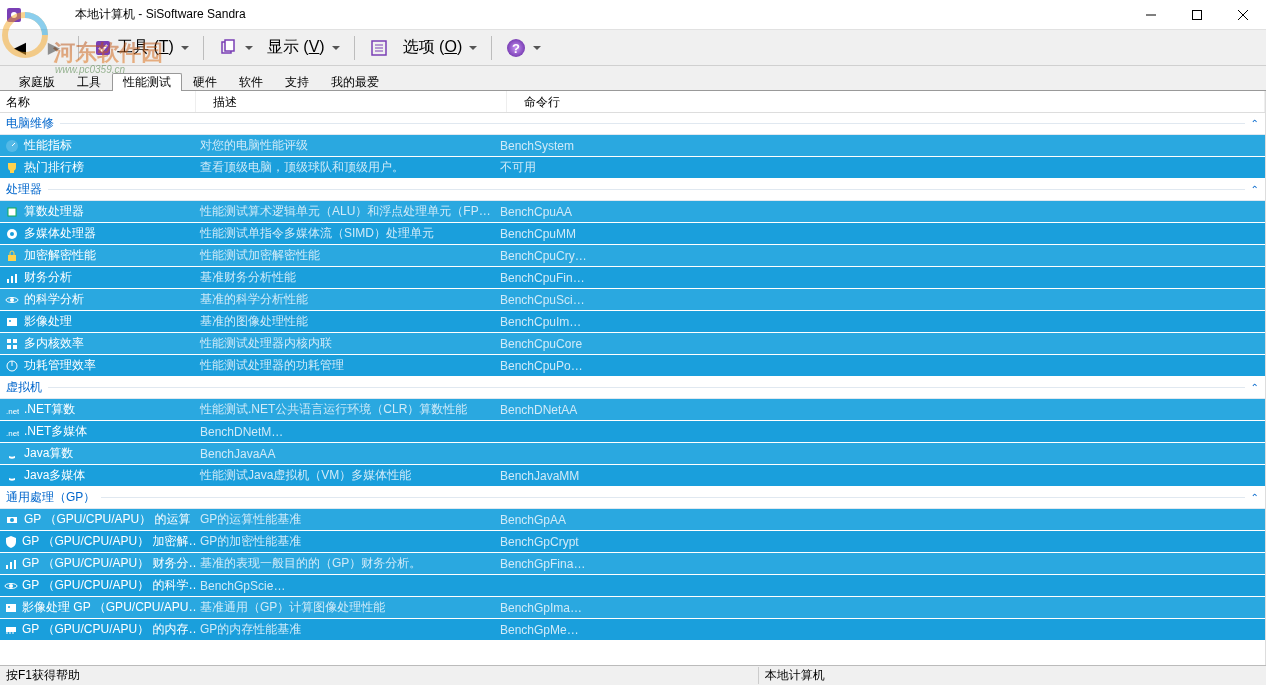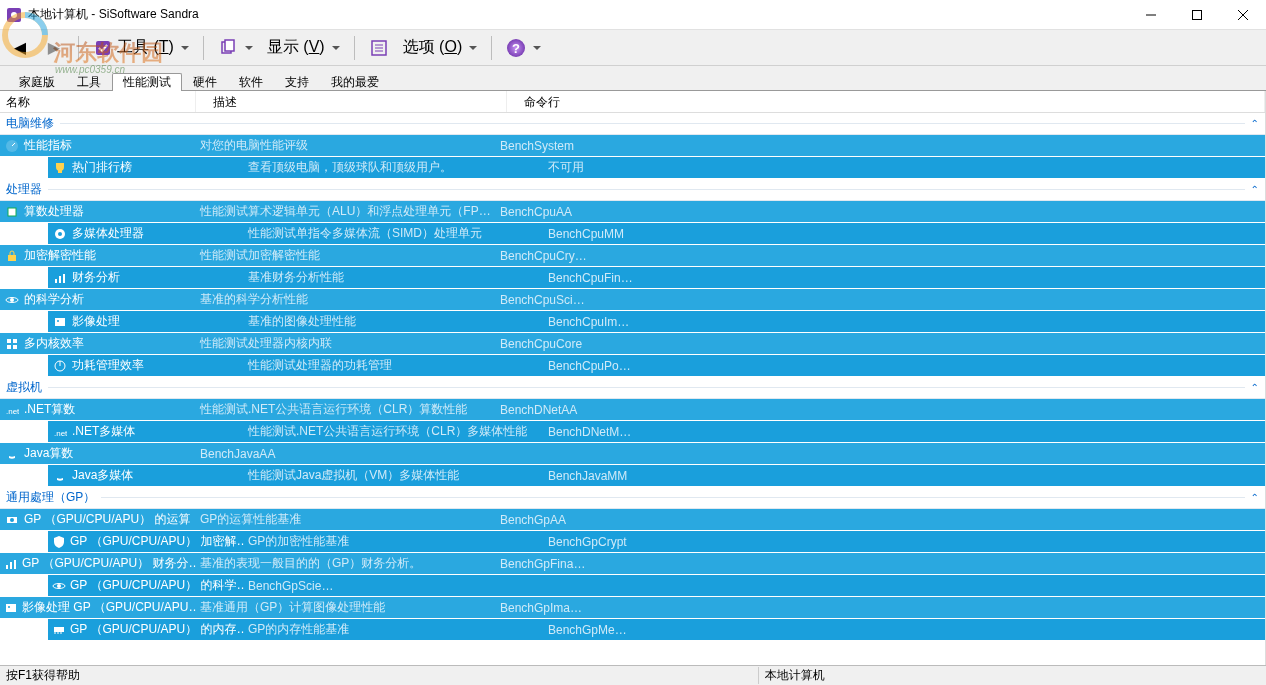--- a/index.html
+++ b/index.html
@@ -1,18 +1,18 @@
 <!DOCTYPE html>
 <html><head>
 <meta charset="utf-8">
 <style>
   * { box-sizing: border-box; margin: 0; padding: 0; }
   body { font-family: "Microsoft YaHei", Tahoma, sans-serif; font-size: 12px; background: #fff; color: #000; overflow: hidden; width: 1266px; height: 685px; }
   
-  .titlebar { height: 30px; background: #fff; display: flex; align-items: center; border-bottom: 1px solid #e1e1e1; }
+  .titlebar { height: 30px; background: #fff; display: flex; align-items: center; border-bottom: 1px solid #e1e1e1; gap: 47px; }
   .titlebar .app-icon { width: 16px; height: 16px; margin: 0 6px; display:flex; align-items:center; justify-content:center; }
   .titlebar .title-text { flex: 1; font-size: 12px; color: #000; }
   .titlebar .win-controls { display: flex; }
   .titlebar .win-btn { width: 46px; height: 30px; display: flex; align-items: center; justify-content: center; }
   .titlebar .win-btn svg { width: 10px; height: 10px; }
   
   .watermark { position: absolute; left: 0; top: 10px; pointer-events: none; opacity: .5; }
   .watermark .glyph { width: 50px; height: 50px; display:inline-block; }
   .watermark .txt { font-weight: bold; font-size: 22px; background: linear-gradient(#b34a10,#e57210); -webkit-background-clip: text; background-clip: text; color: transparent; }
   .watermark .sub { font-size: 10px; color: #38732d; font-style: italic; display:block; margin-top:-4px; margin-left:55px;}
@@ -37,21 +37,21 @@
   .colhdr div { padding:3px 6px; font-size:12px; color:#000; border-right:1px solid #eee;}
   .c-name { width: 196px; }
   .c-desc { width: 300px; }
   .c-cmd  { flex:1; }
   
   .grp { color:#0066cc; font-size:12px; padding:2px 6px; border-bottom:1px solid #e0e8f0; display:flex; align-items:center; justify-content:space-between;}
   .grp .gline { flex:1; height:1px; background:#e0e8f0; margin:0 6px;}
   .grp .chevron { color:#0066cc; font-size:10px; }
   
   .row { display:flex; align-items:center; height:22px; color:#fff; background:#2aa8e0; border-bottom:1px solid #fff; }
-  .row.alt { background:#1a9fdc;margin-left:48px;}
+  .row.alt { background:#1a9fdc;}
   .row .rc-name { width:196px; display:flex; align-items:center; gap:4px; padding-left:4px; overflow:hidden; white-space:nowrap; text-overflow:ellipsis;}
   .row .rc-desc { width:300px; padding-left:4px; overflow:hidden; white-space:nowrap; text-overflow:ellipsis; color:#cfeaf8;}
   .row .rc-cmd  { width:120px; padding-left:4px; color:#cfeaf8; overflow:hidden; white-space:nowrap; text-overflow:ellipsis;}
   .row .ico { width:16px; height:16px; display:inline-flex; align-items:center; justify-content:center; font-size:12px;}
   
   
   .statusbar { height:20px; border-top:1px solid #bbb; display:flex; align-items:center; font-size:12px; background:#f0f0f0;}
   .statusbar .sb-left { flex:.6; padding-left:6px;}
   .statusbar .sb-right { flex:.4; padding-left:6px; border-left:1px solid #ccc;}
   
@@ -345,21 +345,20 @@
         </div>
         <div class="row alt">
           <div class="rc-name">
             <span class="ico">
               <svg width="14" height="14" viewBox="0 0 14 14">
                 <text x="1" y="11" font-size="8" fill="#fff">.net</text>
               </svg>
             </span>
             <span>.NET多媒体</span>
           </div>
-          <div class="rc-desc">性能测试.NET公共语言运行环境（CLR）多媒体性能</div>
           <div class="rc-cmd">BenchDNetM…</div>
         </div>
         <div class="row">
           <div class="rc-name">
             <span class="ico">
               <svg width="14" height="14" viewBox="0 0 14 14">
                 <path d="M4 9c2 1 4 1 6 0v2c-2 1-4 1-6 0z" fill="#fff"></path>
               </svg>
             </span>
             <span>Java算数</span>

